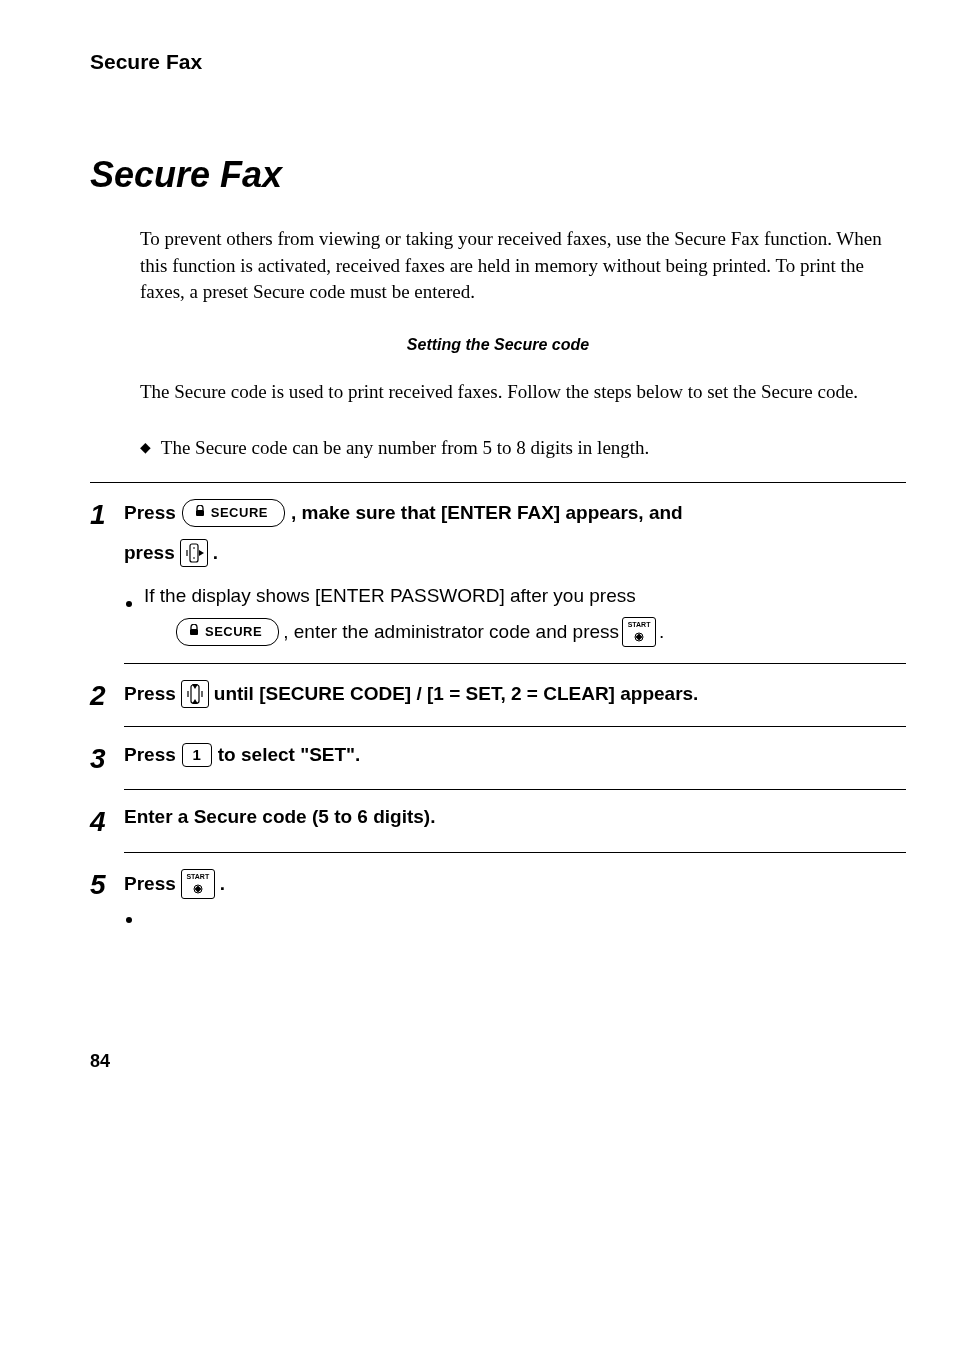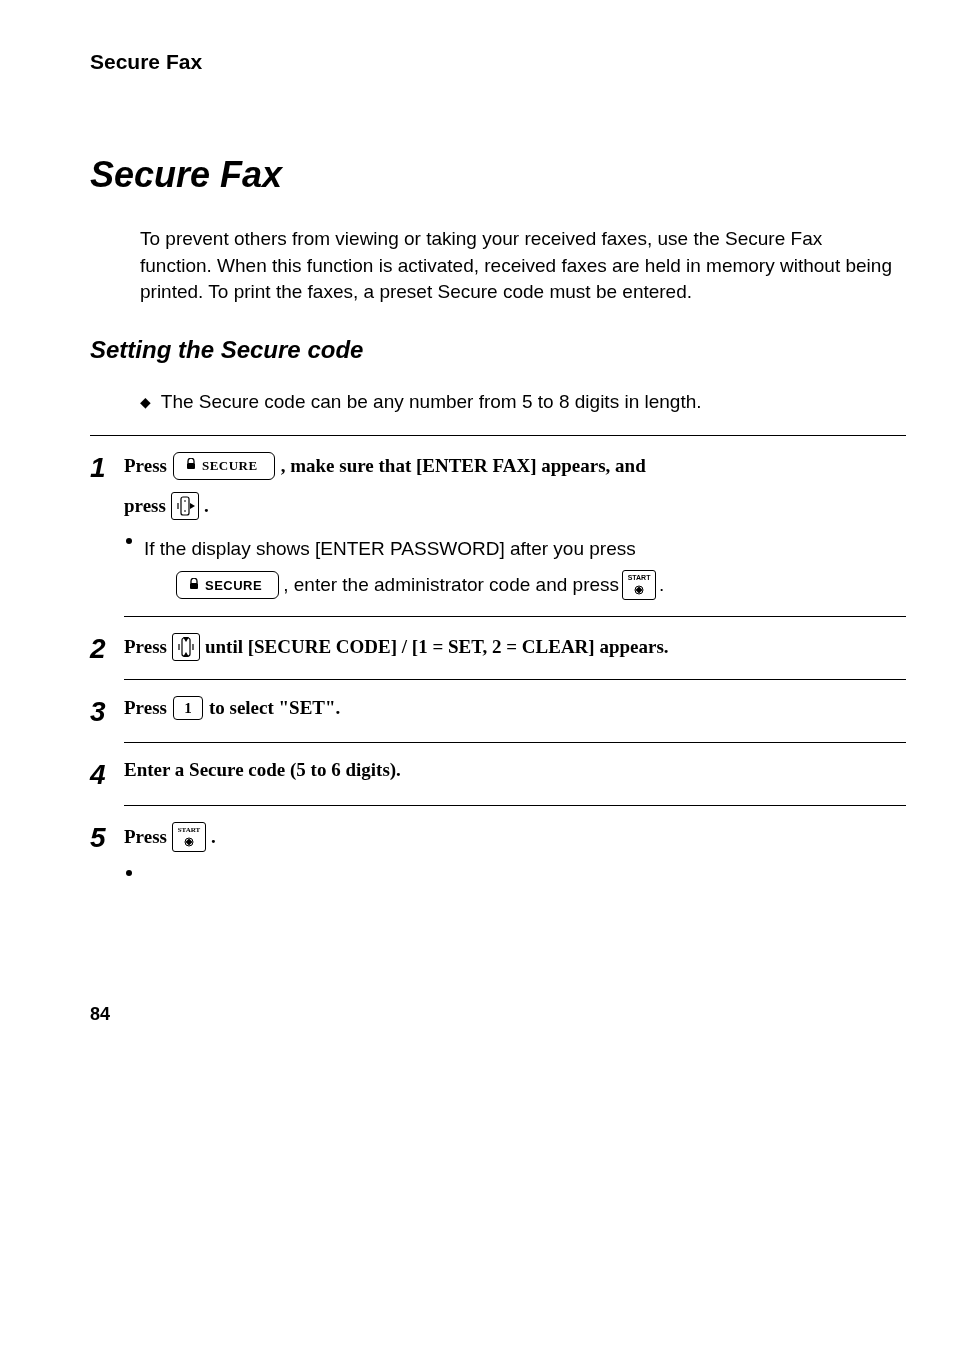--- a/index.html
+++ b/index.html
@@ -21,32 +21,34 @@
   }
   .title {
     font-weight: bold;
     font-style: italic;
     font-size: 36px;
     margin-bottom: 30px;
   }
   .indent-block {
     margin-left: 50px;
     margin-right: 10px;
+    font-family: Liberation Serif, serif;
   }
   .body-text {
     font-size: 19px;
     line-height: 1.4;
     margin-bottom: 30px;
   }
   .subheading {
     font-weight: bold;
     font-style: italic;
-    font-size: 24px;
+    font-size: 16px;
     margin-bottom: 25px;
     margin-top: 10px;
+    text-align: center;
   }
   .bullet-line {
     display: flex;
     align-items: flex-start;
     font-size: 19px;
     line-height: 1.4;
     margin-bottom: 20px;
   }
   .bullet-diamond {
     flex: 0 0 auto;
@@ -74,27 +76,27 @@
     font-size: 28px;
     width: 34px;
     flex: 0 0 auto;
     line-height: 1;
     margin-top: 2px;
   }
   .step-body {
     flex: 1 1 auto;
     font-size: 19px;
   }
-  .fw-bold { font-weight: bold; font-family: Liberation Serif, serif; }
+  .fw-bold { font-weight: bold; }
   .secure-btn {
     display: inline-flex;
     align-items: center;
     justify-content: center;
     border: 1.5px solid #000;
-    border-radius: 6px;
+    border-radius: 13px;
     padding: 2px 16px 2px 12px;
     font-size: 13px;
     font-weight: bold;
     letter-spacing: 0.5px;
     vertical-align: middle;
     margin: 0 4px;
     height: 22px;
   }
   .lock-icon {
     display: inline-block;
@@ -146,21 +148,21 @@
     vertical-align: middle;
     margin-right: 12px;
     margin-left: 2px;
   }
   .sub-line {
     margin-top: 18px;
     font-size: 19px;
   }
   .sub-line-row {
     display:flex;
-    align-items:flex-start;
+    align-items:flex-end;
     flex-wrap: wrap;
     row-gap: 16px;
   }
   .sub-indent {
     margin-left: 48px;
     margin-top: 10px;
     display:flex;
     align-items:center;
     flex-wrap: wrap;
   }
@@ -186,20 +188,21 @@
 
   <div class="title">Secure Fax</div>
 
   <div class="indent-block">
     <div class="body-text">To prevent others from viewing or taking your received faxes, use the Secure Fax function. When this function is activated, received faxes are held in memory without being printed. To print the faxes, a preset Secure code must be entered.</div>
   </div>
 
   <div class="subheading">Setting the Secure code</div>
 
   <div class="indent-block">
+    <div class="body-text">The Secure code is used to print received faxes. Follow the steps below to set the Secure code.</div>
 
     <div class="bullet-line">
       <span class="bullet-diamond">◆</span>
       <span class="bullet-text">The Secure code can be any number from 5 to 8 digits in length.</span>
     </div>
   </div>
 
   <hr class="sep">
 
   <div class="step">

